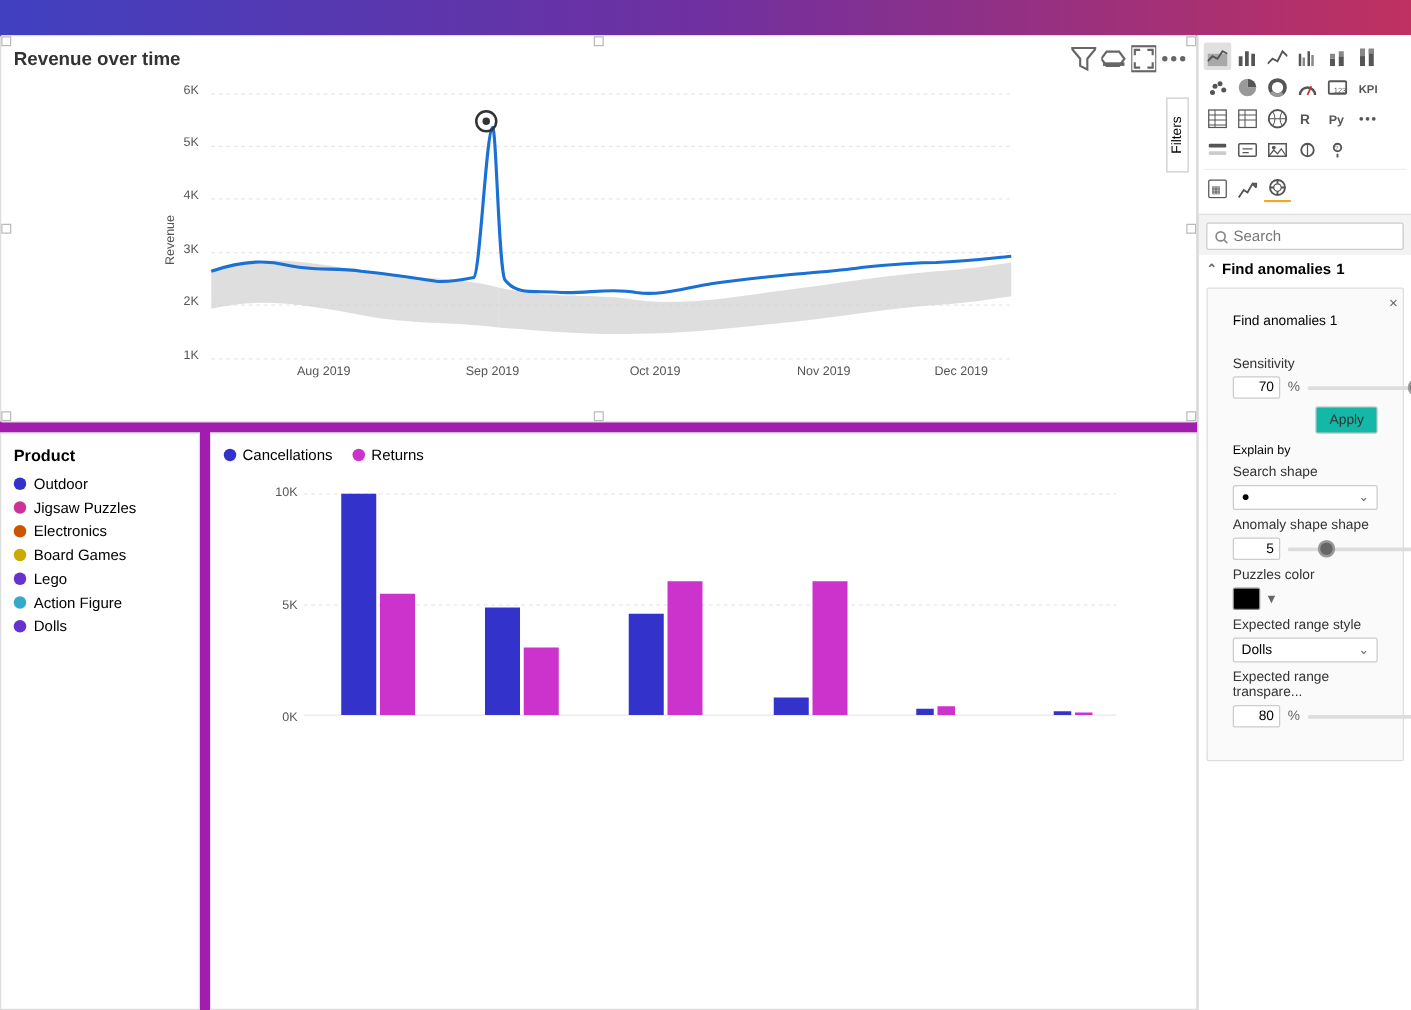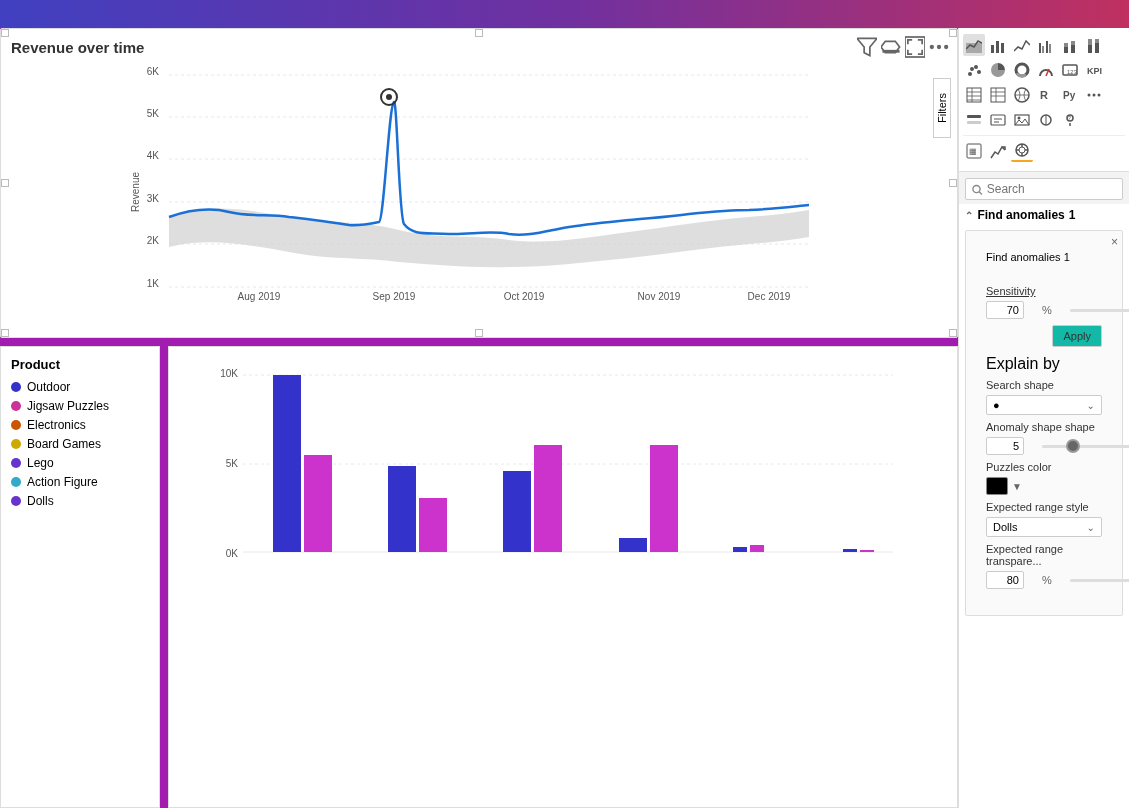--- a/index.html
+++ b/index.html
@@ -272,27 +272,26 @@
       background: none;
       border: none;
     }
 
     
     .label-row {
       font-size: 11px;
       color: #333;
       margin-bottom: 4px;
       margin-top: 22px;
-      text-decoration: underline;
     }
 
     .sensitivity-row {
       display: flex;
       align-items: center;
-      gap: 18px;
+      gap: 6px;
       margin-bottom: 6px;
     }
 
     .num-box {
       border: 1px solid #ccc;
       border-radius: 2px;
       padding: 2px 4px;
       font-size: 11px;
       width: 38px;
       text-align: right;
@@ -323,21 +322,21 @@
       background: #14b8a6;
       border: 1px solid #ccc;
       border-radius: 2px;
       padding: 4px 10px;
       font-size: 11px;
       cursor: pointer;
       float: right;
       color: #333;
     }
 
-    .explain-by-label { font-size: 16px; margin-top: 8px; margin-bottom: 4px; }
+    .explain-by-label { font-size: 10px; margin-top: 8px; margin-bottom: 4px; }
 
     .explain-by-box {
       border: 1px dashed #ccc;
       border-radius: 2px;
       padding: 5px 8px;
       font-size: 10px;
       color: #999;
       margin-bottom: 8px;
       min-height: 30px;
     }
@@ -521,20 +520,30 @@
           <div class="product-dot" style="background:#33aacc;"></div>
           <span>Action Figure</span>
         </div>
         <div class="product-item">
           <div class="product-dot" style="background:#6633cc;"></div>
           <span>Dolls</span>
         </div>
       </div>
 
       <div class="bar-chart-container">
+        <div class="chart-legend">
+          <div class="legend-item">
+            <div class="legend-dot" style="background:#3333cc;"></div>
+            <span>Cancellations</span>
+          </div>
+          <div class="legend-item">
+            <div class="legend-dot" style="background:#cc33cc;"></div>
+            <span>Returns</span>
+          </div>
+        </div>
         
         <svg viewBox="0 0 700 200" style="width:100%;height:200px;">
 
           <text x="25" y="200" class="axis-label" text-anchor="end">0K</text>
           <text x="25" y="110" class="axis-label" text-anchor="end">5K</text>
           <text x="25" y="20" class="axis-label" text-anchor="end">10K</text>
 
           <line x1="30" y1="195" x2="680" y2="195" stroke="#e8e8e8" stroke-width="1"></line>
           <line x1="30" y1="107" x2="680" y2="107" stroke="#e8e8e8" stroke-width="1" stroke-dasharray="3,3"></line>
           <line x1="30" y1="18" x2="680" y2="18" stroke="#e8e8e8" stroke-width="1" stroke-dasharray="3,3"></line>

